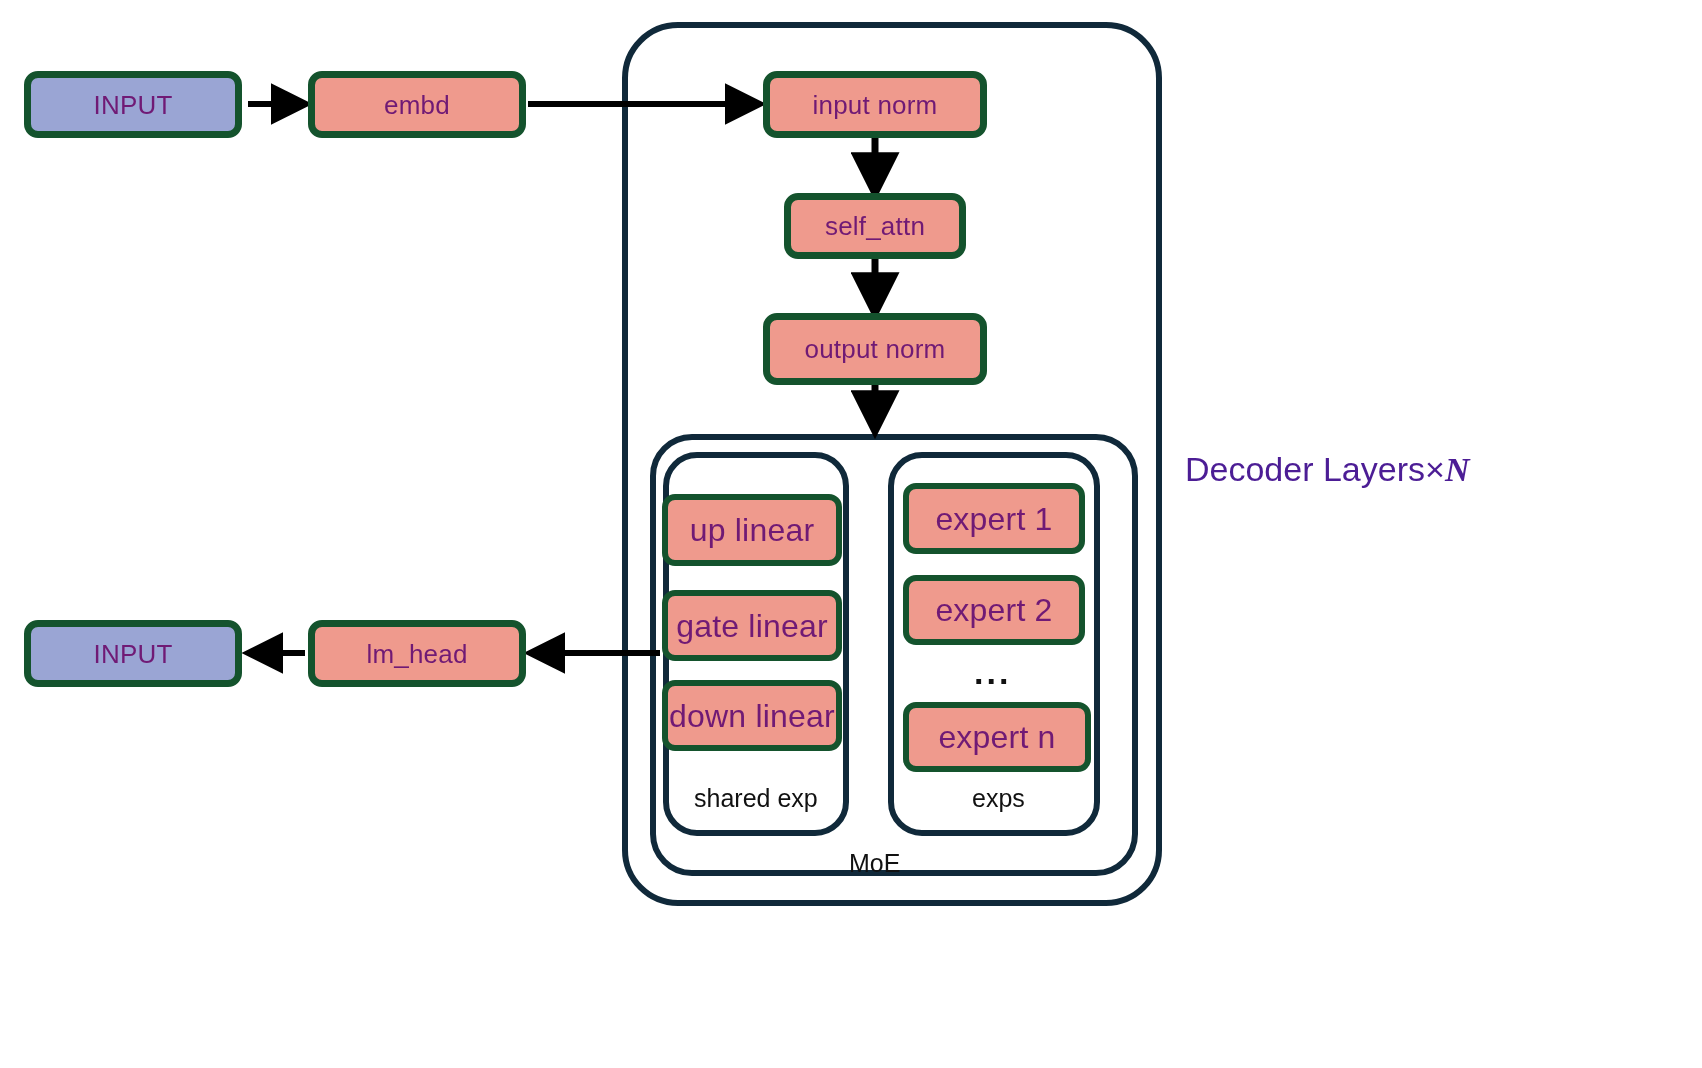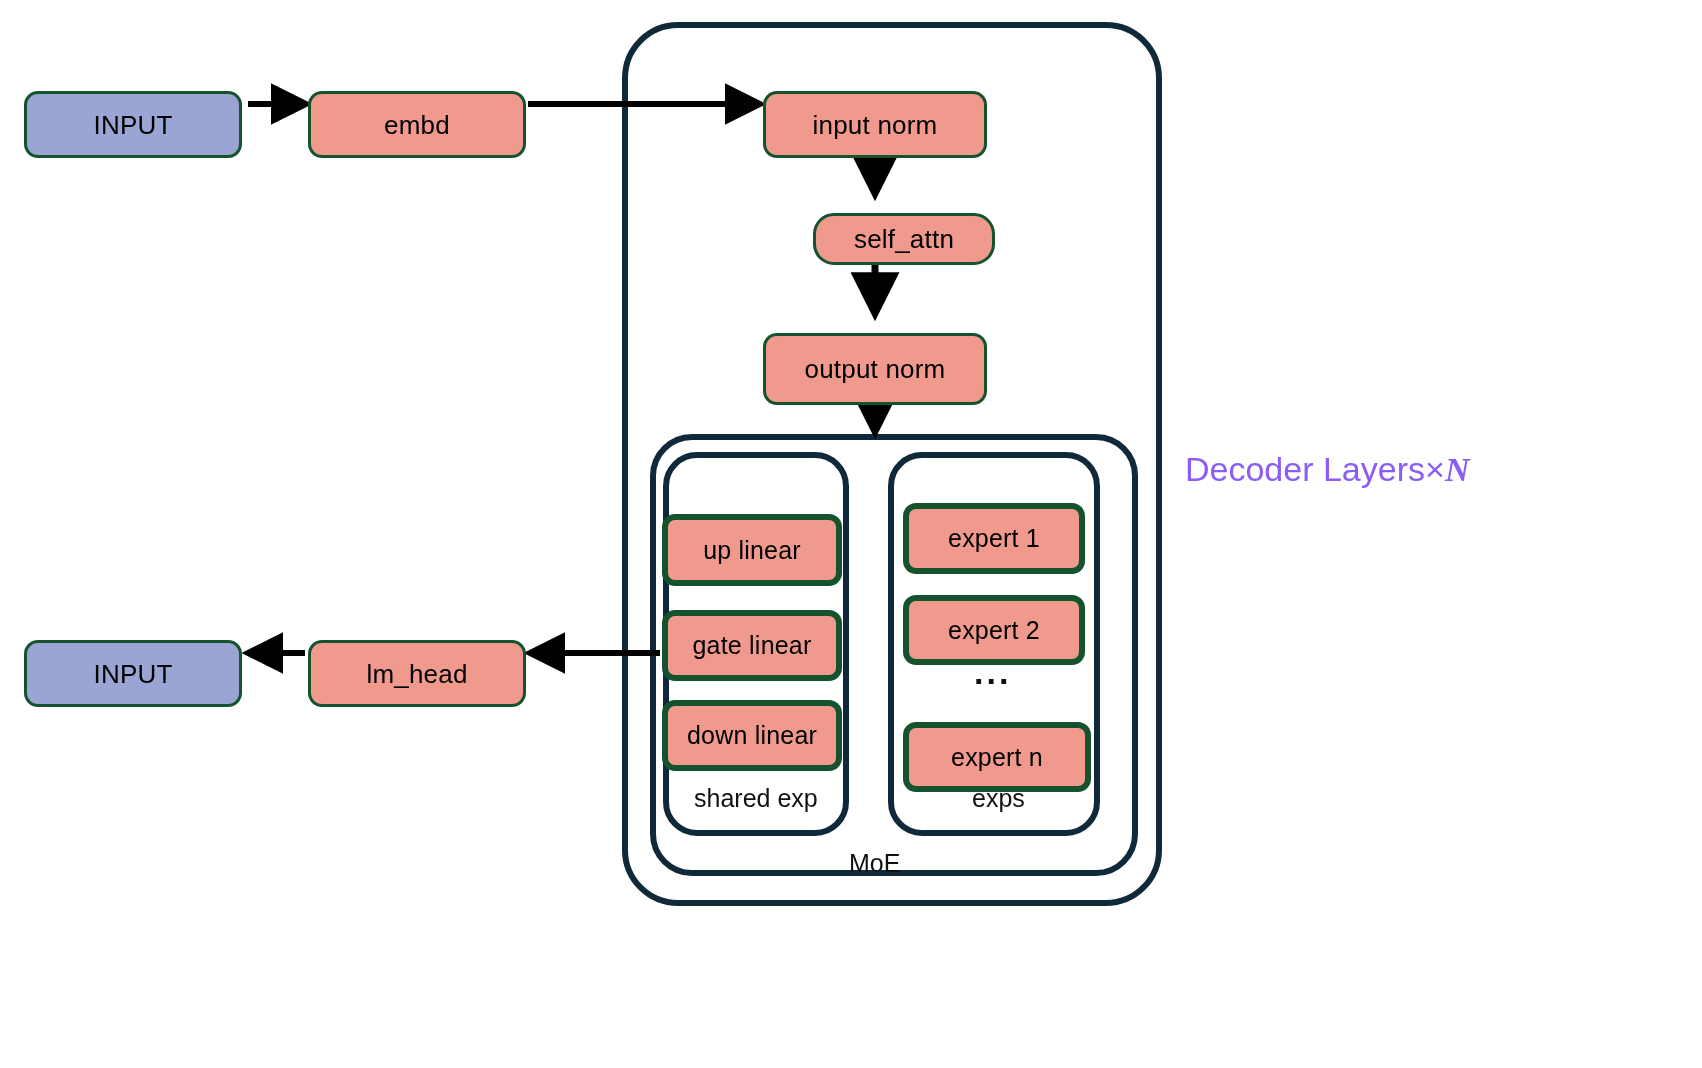--- a/index.html
+++ b/index.html
@@ -15,34 +15,33 @@
     font-family: "Liberation Sans", sans-serif;
     overflow: hidden;
   }
   
   .node {
     position: absolute;
     box-sizing: border-box;
     display: flex;
     align-items: center;
     justify-content: center;
-    border: 3px solid #14532d;
+    border: 7px solid #14532d;
     border-radius: 14px;
-    color: #000000;
+    color: #701a75;
     font-size: 26px;
     line-height: 1;
     letter-spacing: 0.2px;
     white-space: nowrap;
     user-select: none;
-    margin-top: 20px;
   }
   .node.blue   { background: #9aa5d4; }
   .node.salmon { background: #ef9a8d; }
 
-  .node.small { font-size: 25px; border-width: 6px; border-radius: 13px; }
+  .node.small { font-size: 32px; border-width: 6px; border-radius: 13px; }
 
   
   .container {
     position: absolute;
     box-sizing: border-box;
     background: transparent;
     border: 6px solid #10293a;
   }
   .container.decoder { border-radius: 56px; }
   .container.moe     { border-radius: 42px; }
@@ -52,21 +51,21 @@
   .label {
     position: absolute;
     color: #111111;
     font-size: 25px;
     line-height: 1;
     white-space: nowrap;
     user-select: none;
   }
   .label.big {
     font-size: 34px;
-    color: #8b5cf6;
+    color: #4c1d95;
   }
   .label.dots {
     font-size: 34px;
     letter-spacing: 3px;
     font-weight: 700;
   }
   .n-italic {
     font-family: "Liberation Serif", serif;
     font-style: italic;
     font-weight: 700;
@@ -121,21 +120,21 @@
   </div>
 
   <div class="node salmon" style="left:308px; top:71px; width:218px; height:67px;">
     <span>embd</span>
   </div>
 
   <div class="node salmon" style="left:763px; top:71px; width:224px; height:67px;">
     <span>input norm</span>
   </div>
 
-  <div class="node salmon" style="left:813px; top:193px; width:182px; height:52px;border-radius:21px;">
+  <div class="node salmon" style="left:784px; top:193px; width:182px; height:66px;">
     <span>self_attn</span>
   </div>
 
   <div class="node salmon" style="left:763px; top:313px; width:224px; height:72px;">
     <span>output norm</span>
   </div>
 
   <div class="node salmon small" style="left:662px; top:494px; width:180px; height:72px;">
     <span>up linear</span>
   </div>

